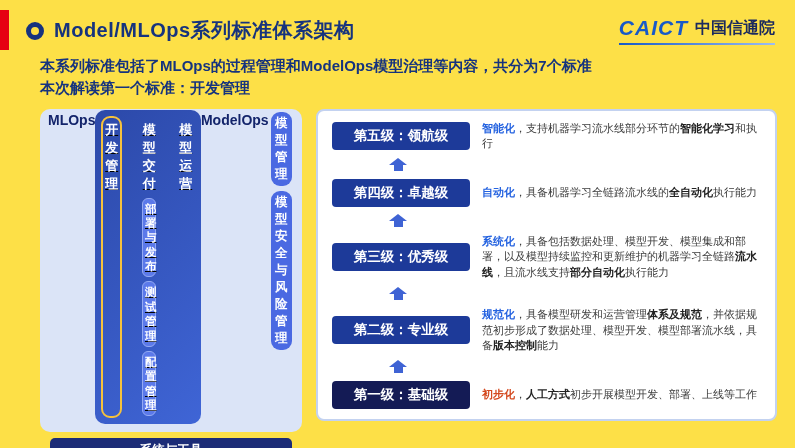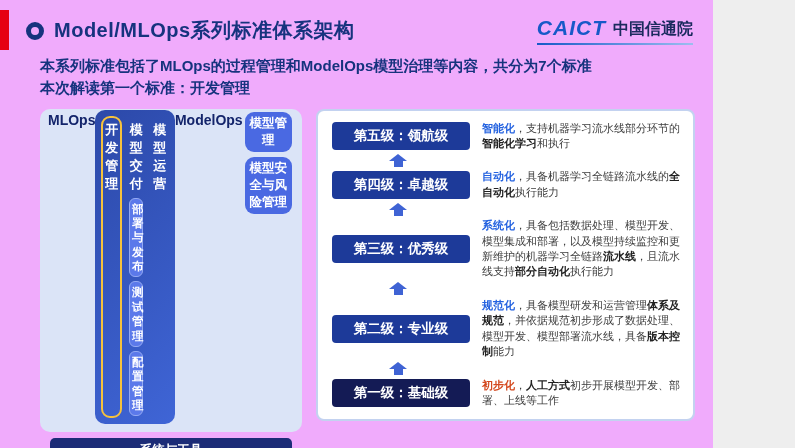--- a/index.html
+++ b/index.html
@@ -1,32 +1,32 @@
 <!DOCTYPE html>
 <html style="--navy: #16337e; --accent-red: #e60012; --logo-blue: #1759c8; --panel-bg: #dbe4f7; --box-grad-a: #2c49a9; --box-grad-b: #3f65d6; --gold: #f6c23c; --item-blue: #5b79ea; --bar-blue: #4a69e2; --bar-dark: #1c2c77; --pill-blue: #1d3a99; --pill-dark: #141b55; --arrow-blue: #3f63d4; --keyword-blue: #2563e0; --keyword-warm: #d4491f;"><head>
 <meta charset="utf-8">
 <style>
   html,body{margin:0;padding:0;}
   body{font-family:"Liberation Sans","DejaVu Sans",sans-serif;background:#eee;}
-  .slide{width:713px;height:448px;background:#f0abfc;position:relative;overflow:hidden;}
+  .slide{width:795px;height:448px;background:#fde047;position:relative;overflow:hidden;}
   .accent{position:absolute;left:0;top:10px;width:9px;height:40px;background:var(--accent-red,#e60012);}
   header{display:flex;align-items:center;padding:16px 20px 0 26px;}
   .ring{width:8px;height:8px;border:5px solid var(--navy,#16337e);border-radius:50%;margin-right:10px;flex:none;}
   h1{margin:0;font-size:20px;color:var(--navy,#16337e);font-weight:bold;letter-spacing:.5px;}
   .logo{margin-left:auto;text-align:right;}
-  .logo-row{display:flex;align-items:flex-end;gap:7px;justify-content:flex-end;}
+  .logo-row{display:flex;align-items:center;gap:7px;justify-content:flex-end;}
   .logo-en{color:var(--logo-blue,#1759c8);font-size:21px;font-weight:bold;font-style:italic;letter-spacing:1px;}
   .logo-cn{color:#1b2a5e;font-size:16px;font-weight:bold;}
   .logo-line{height:2px;margin-top:3px;background:linear-gradient(90deg,var(--logo-blue,#1759c8),#9dbdf0);}
   .intro{margin:10px 20px 0 40px;color:var(--navy,#16337e);font-weight:bold;font-size:15px;line-height:1.45;}
   .main{display:flex;gap:14px;margin:10px 18px 0 40px;height:312px;}
   .left-col{width:262px;flex:none;display:flex;flex-direction:column;}
   .left-panel{background:var(--panel-bg,#dbe4f7);border-radius:10px;padding:1px 8px 8px;flex:1;display:flex;flex-direction:row;}
   .sec-title{text-align:center;color:#13246b;font-weight:bold;font-size:14px;padding:2px 0 4px;}
-  .mlops-box{background:linear-gradient(135deg,var(--box-grad-a,#2c49a9),var(--box-grad-b,#3f65d6));border-radius:10px;padding:6px;display:flex;gap:5px;flex:1;min-height:0;}
+  .mlops-box{background:linear-gradient(135deg,var(--box-grad-a,#2c49a9),var(--box-grad-b,#3f65d6));border-radius:10px;padding:6px;display:flex;gap:18px;flex:1;min-height:0;text-decoration:underline;}
   .col{flex:1;display:flex;flex-direction:column;min-width:0;padding:2px;}
   .col.hl{padding:0 1px 2px;border:2px solid var(--gold,#f6c23c);border-radius:9px;}
   .col-h{color:#fff;font-weight:bold;font-size:13px;text-align:center;padding:3px 0 5px;flex:none;}
   .items{flex:1;display:flex;flex-direction:column;justify-content:space-between;gap:4px;}
   .item{background:var(--item-blue,#5b79ea);border:1px solid #93a9f3;border-radius:6px;color:#fff;font-size:11.5px;font-weight:bold;text-align:center;padding:3px 2px;line-height:1.25;white-space:pre-line;}
   .bars{padding:0 2px;margin-top:2px;}
   .bar{background:var(--bar-blue,#4a69e2);border-radius:9px;color:#fff;font-weight:bold;font-size:12.5px;text-align:center;padding:3px 0;margin-bottom:5px;}
   .bars .bar:last-child{margin-bottom:0;}
   .dark-bar{background:var(--bar-dark,#1c2c77);border-radius:5px;color:#fff;font-weight:bold;font-size:12.5px;text-align:center;padding:4px 0;margin:6px 10px 0;}
   .right-panel{flex:1;border:2px solid #c3d2f0;border-radius:8px;background:#fff;padding:10px 12px 10px 14px;display:flex;flex-direction:column;justify-content:space-between;min-width:0;}

